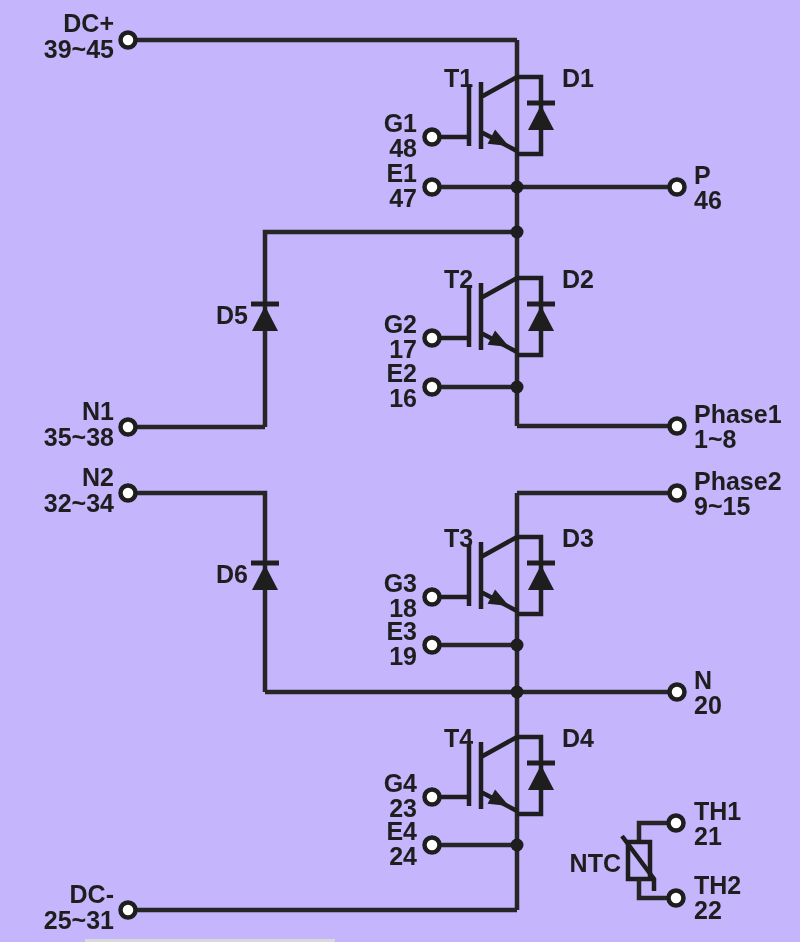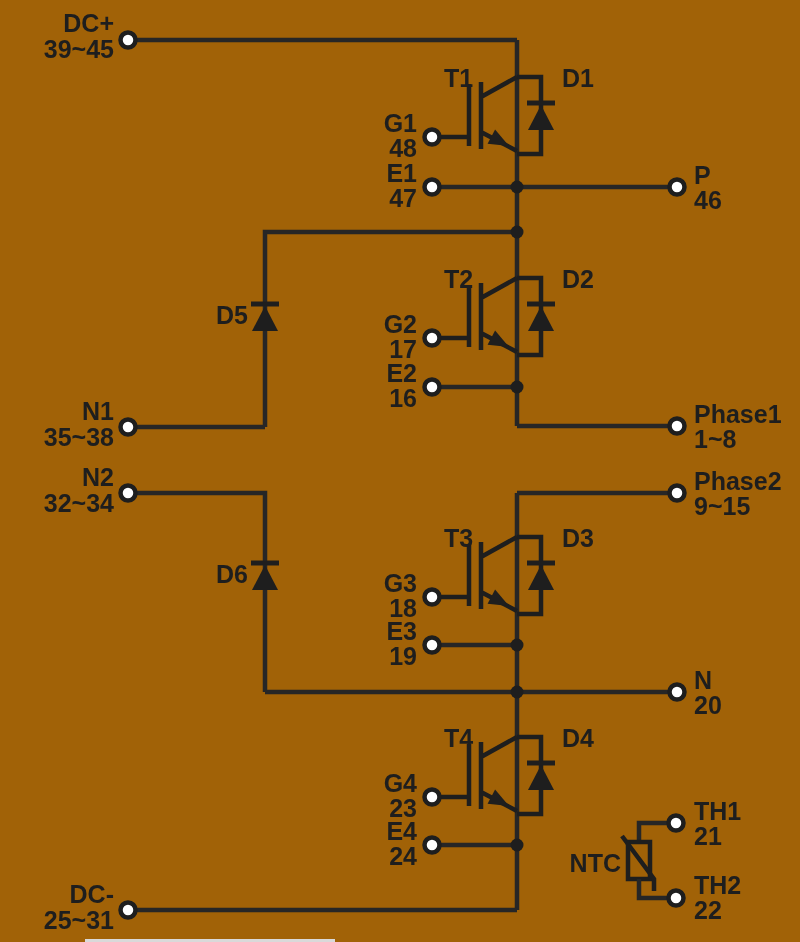--- a/index.html
+++ b/index.html
@@ -1,16 +1,16 @@
 <!DOCTYPE html>
 <html><head>
 <meta charset="utf-8">
 <style>
   html,body{margin:0;padding:0;background:#ffffff;}
-  .stage{position:relative;width:800px;height:942px;background:#a16207;overflow:hidden;}
+  .stage{position:relative;width:800px;height:942px;background:#c4b5fd;overflow:hidden;}
   svg{display:block;}
   svg text{
     font-family:"Liberation Sans", sans-serif;
     font-weight:700;
     font-size:25px;
     fill:#1e1e1e;
   }
   .wire{stroke:#262626;stroke-width:4.5;fill:none;stroke-linecap:butt;}
   .sym{stroke:#1e1e1e;stroke-width:4.5;fill:none;}
   .solid{fill:#1e1e1e;stroke:none;}

